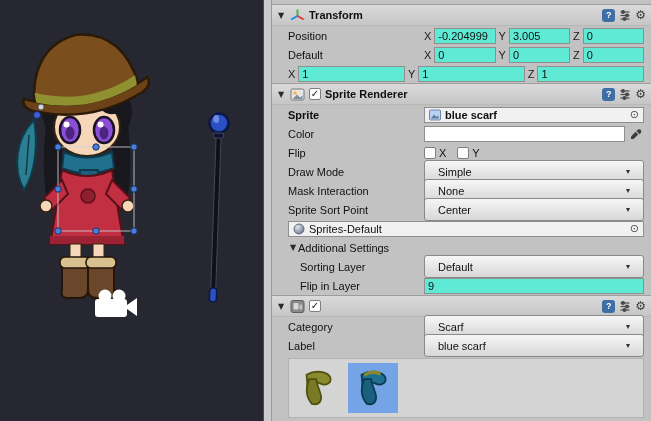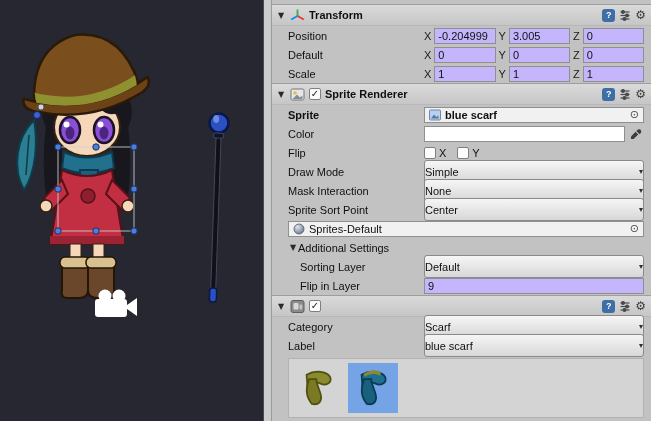--- a/index.html
+++ b/index.html
@@ -39,26 +39,26 @@
   .preset { width:12px; height:12px; }
   .gear { font-size:12px; line-height:14px; color:#3c3c3c; font-family:"DejaVu Sans",sans-serif; }
 
   .row { height:19px; flex-shrink:0; display:flex; align-items:center; padding:0 7px 0 16px; }
   .lbl { width:136px; flex-shrink:0; white-space:nowrap; overflow:hidden; }
   .lbl.indent { padding-left:12px; width:136px; }
   .lbl.b, .b { font-weight:bold; }
   .val { flex:1; display:flex; align-items:center; gap:3px; height:16px; min-width:0; }
 
   .ax { flex:0 0 auto; color:#1a1a1a; }
-  input.tf { flex:1; min-width:0; height:16px; background:#c4b5fd; border:1px solid #8f8f8f;
+  input.tf { flex:1; min-width:0; height:16px; background:#5eead4; border:1px solid #8f8f8f;
              font:11px "Liberation Sans","DejaVu Sans",sans-serif; color:#101010; padding:0 3px; }
 
   .pop { flex:1; min-width:0; height:23px; border:1px solid #8a8a8a; border-radius:3px;
          background:linear-gradient(#f6f6f6,#d7d7d7); display:flex; align-items:center;
-         padding:0 0; gap:4px; }
+         padding:0 13px; gap:4px; }
   .pop .txt { white-space:nowrap; overflow:hidden; }
   .pop .arr { margin-left:auto; font-size:8px; color:#2f2f2f; font-family:"DejaVu Sans",sans-serif; }
 
   .obj { flex:1; min-width:0; height:16px; border:1px solid #8f8f8f; background:#f1f1f1;
          display:flex; align-items:center; padding:0 4px; gap:4px; }
   .obj .picker { margin-left:auto; font-size:11px; line-height:14px; color:#444;
                  font-family:"DejaVu Sans",sans-serif; }
   .miniicon { width:12px; height:12px; flex-shrink:0; }
   .miniicon svg { display:block; }
 
@@ -210,21 +210,20 @@
       <span class="val">
         <span class="ax">X</span>
         <input class="tf" value="0" style="">
         <span class="ax">Y</span>
         <input class="tf" value="0" style="">
         <span class="ax">Z</span>
         <input class="tf" value="0" style="">
       </span>
     </div>
     <div class="row">
-      <span class="lbl">Scale</span>
       <span class="val">
         <span class="ax">X</span>
         <input class="tf" value="1" style="">
         <span class="ax">Y</span>
         <input class="tf" value="1" style="">
         <span class="ax">Z</span>
         <input class="tf" value="1" style="">
       </span>
     </div>
 

